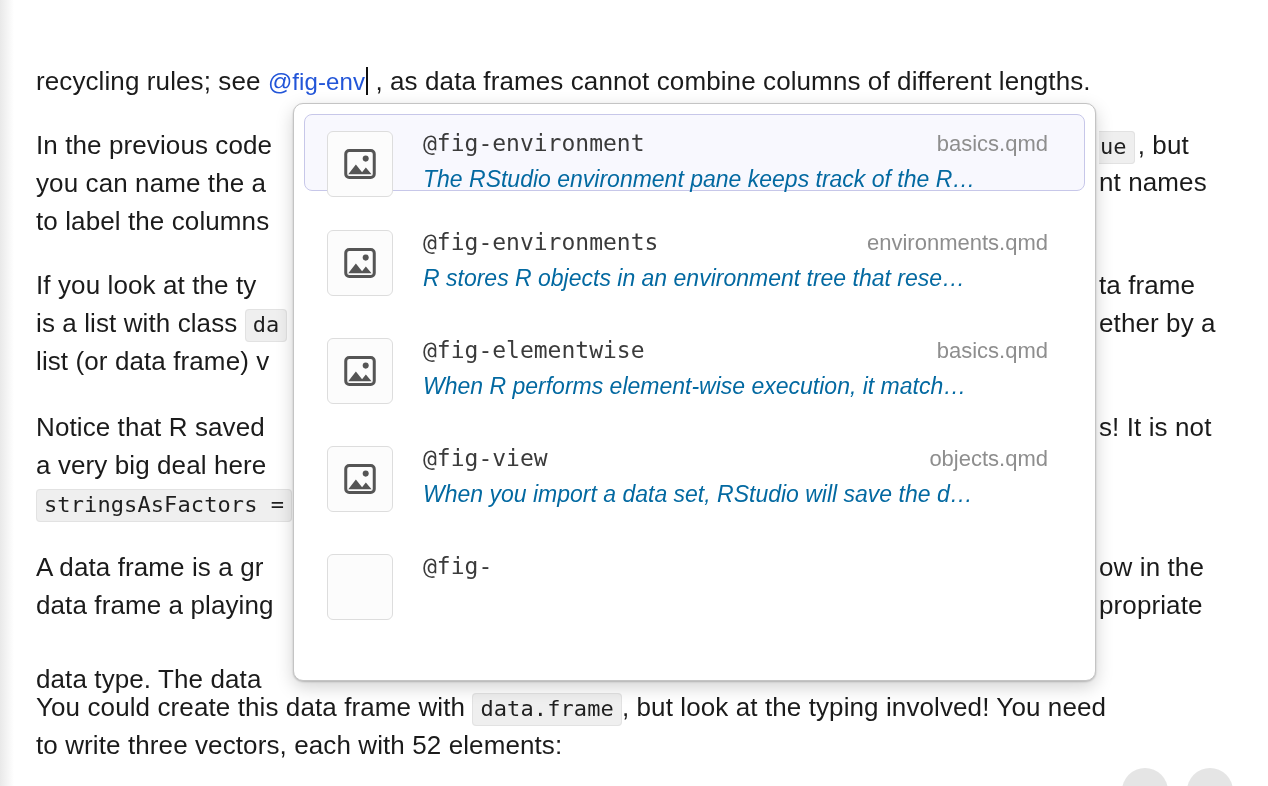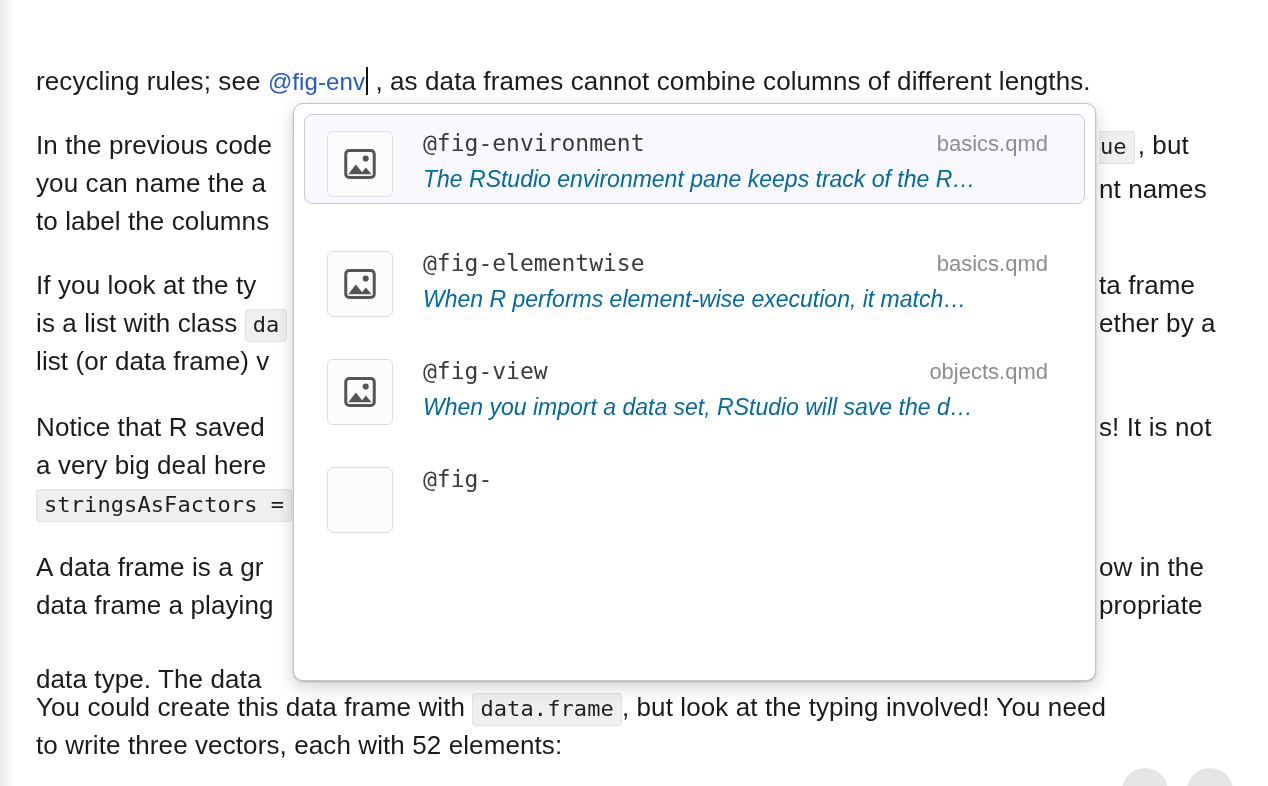--- a/index.html
+++ b/index.html
@@ -46,21 +46,21 @@
     box-shadow:0 1px 2px rgba(0,0,0,0.20),0 6px 18px rgba(0,0,0,0.18);
     box-sizing:border-box;padding:10px;overflow:hidden;z-index:10;
   }
   .pop-item{
     box-sizing:border-box;height:108px;
     display:flex;gap:30px;align-items:flex-start;
     padding:14px 20px 0 22px;
     border:1.5px solid transparent;border-radius:8px;
   }
   .pop-item.selected{
-    height:90px;margin-bottom:30px;
+    height:77px;margin-bottom:22px;
     background:#f8f8fe;border-color:#c7c7e9;
   }
   .pop-icon{
     flex:0 0 64px;width:64px;height:64px;margin-top:2px;
     background:#fcfcfc;border:1px solid #dddddd;border-radius:6px;
     display:flex;align-items:center;justify-content:center;
   }
   .pop-text{flex:1;min-width:0;padding-top:1px;}
   .pop-row{display:flex;align-items:baseline;}
   .pop-label{
@@ -90,21 +90,21 @@
 
 <div class="doc">
 
 
   <div class="line" style="top:62px"><span>recycling rules; see </span><span class="ref">@fig-env</span><span class="cursor"></span><span> , as data frames cannot combine columns of different lengths.</span></div>
 
   <div class="line" style="top:126px"><span>In the previous code</span></div>
   <div class="line rfrag" style="top:126px"><span class="chip chip-cut">ue</span><span>, but</span></div>
 
   <div class="line" style="top:164px"><span>you can name the a</span></div>
-  <div class="line rfrag" style="top:170px"><span>nt names</span></div>
+  <div class="line rfrag" style="top:163px"><span>nt names</span></div>
 
   <div class="line" style="top:202px"><span>to label the columns</span></div>
 
   <div class="line" style="top:266px"><span>If you look at the ty</span></div>
   <div class="line rfrag" style="top:266px"><span>ta frame</span></div>
 
   <div class="line" style="top:304px"><span>is a list with class </span><span class="chip">da</span></div>
   <div class="line rfrag" style="top:304px"><span>ether by a</span></div>
 
   <div class="line" style="top:342px"><span>list (or data frame) v</span></div>
@@ -141,20 +141,36 @@
     </div>
     <div class="pop-text">
       <div class="pop-row">
         <span class="pop-label">@fig-environment</span>
         <span class="pop-file">basics.qmd</span>
       </div>
       <div class="pop-desc">The RStudio environment pane keeps track of the R…</div>
     </div>
   </div>
 
+  <div class="pop-item">
+    <div class="pop-icon">
+      <svg width="38" height="38" viewBox="0 0 24 24">
+          <rect x="3" y="3.5" width="18" height="17" rx="2.2" fill="none" stroke="#555" stroke-width="1.9"></rect>
+          <circle cx="15.6" cy="8.6" r="1.9" fill="#555"></circle>
+          <path d="M4.6 18.4 l4.8-6.1 3.9 4.9 2.4-3 3.6 4.2 z" fill="#555"></path>
+        </svg>
+    </div>
+    <div class="pop-text">
+      <div class="pop-row">
+        <span class="pop-label">@fig-environments</span>
+        <span class="pop-file">environments.qmd</span>
+      </div>
+      <div class="pop-desc">R stores R objects in an environment tree that rese…</div>
+    </div>
+  </div>
 
   <div class="pop-item">
     <div class="pop-icon">
       <svg width="38" height="38" viewBox="0 0 24 24">
           <rect x="3" y="3.5" width="18" height="17" rx="2.2" fill="none" stroke="#555" stroke-width="1.9"></rect>
           <circle cx="15.6" cy="8.6" r="1.9" fill="#555"></circle>
           <path d="M4.6 18.4 l4.8-6.1 3.9 4.9 2.4-3 3.6 4.2 z" fill="#555"></path>
         </svg>
     </div>
     <div class="pop-text">

